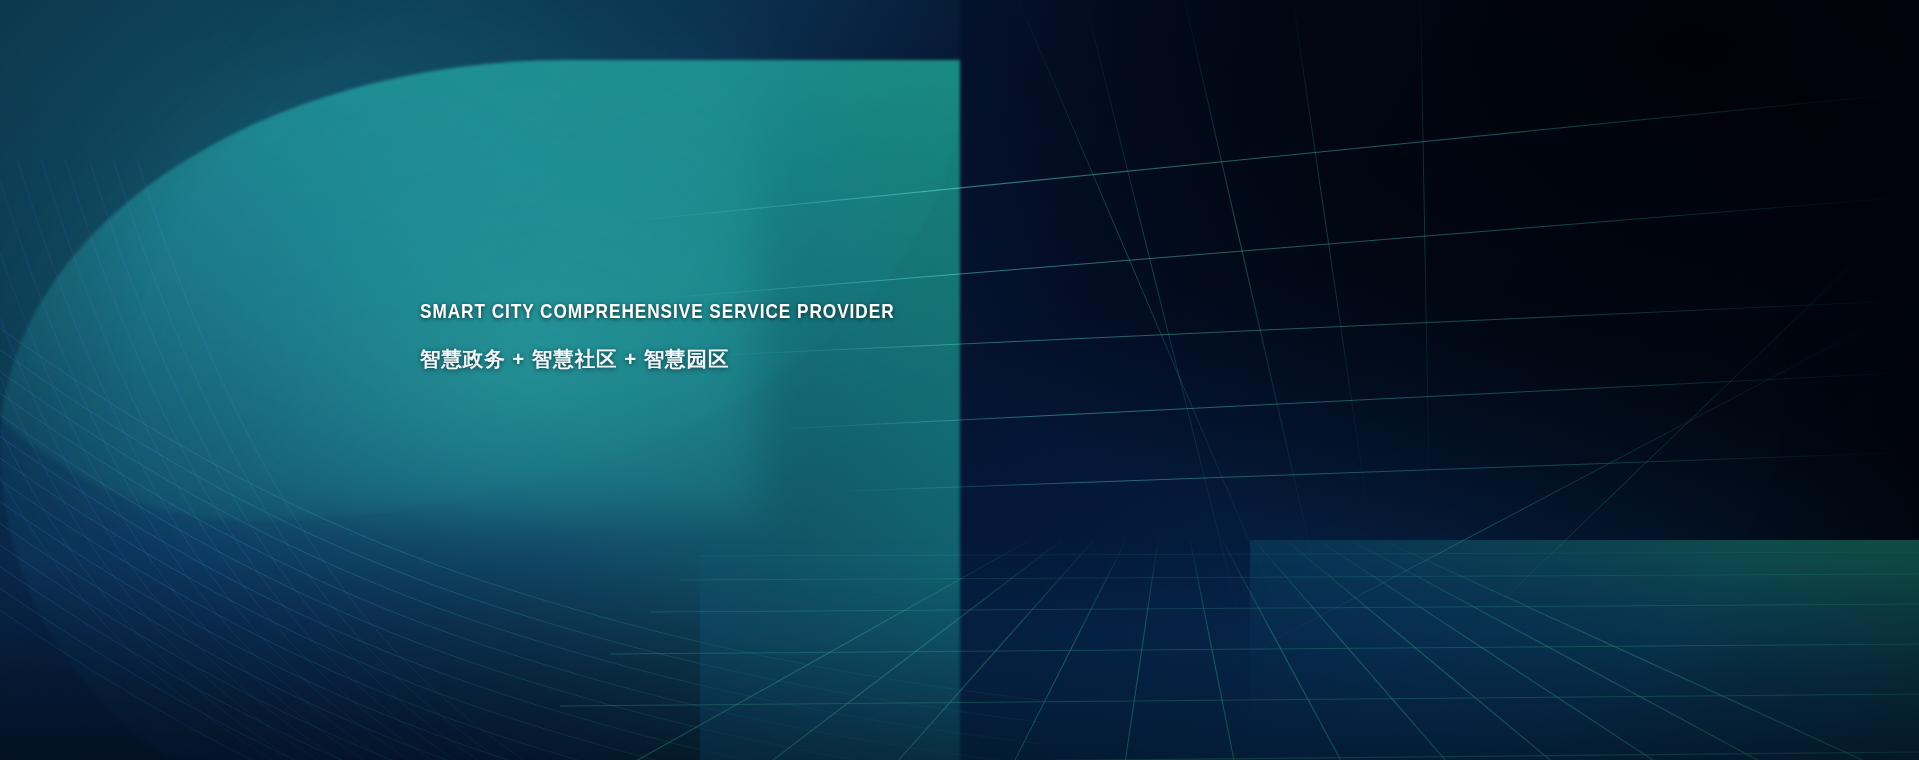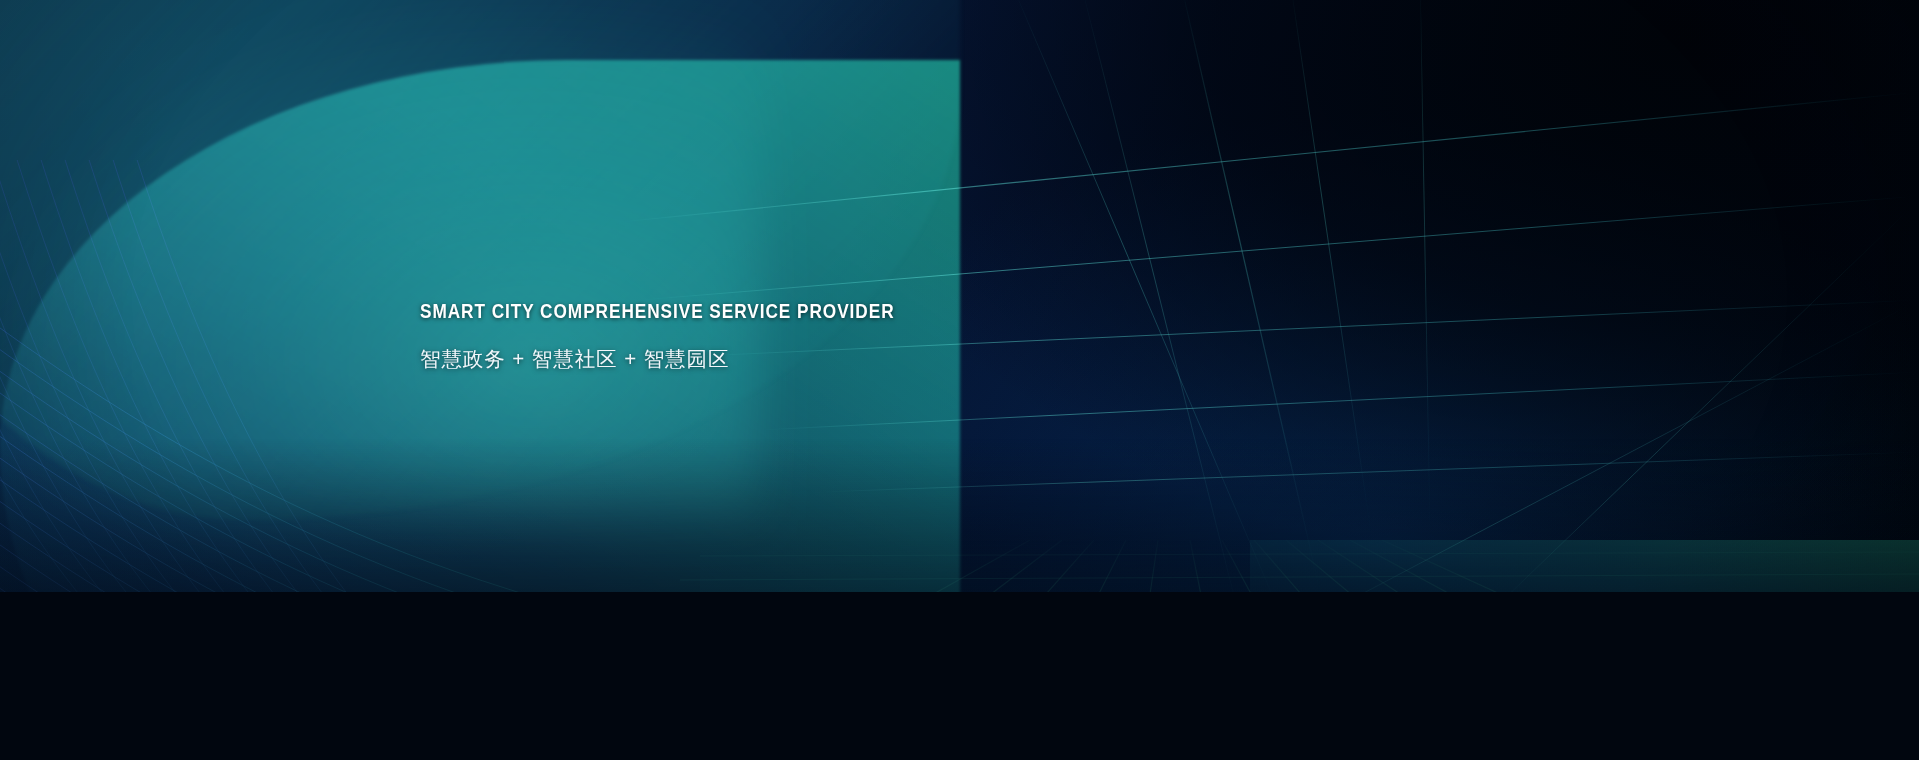--- a/index.html
+++ b/index.html
@@ -5,21 +5,21 @@
 <style>
   * { margin:0; padding:0; box-sizing:border-box; }
   html, body {
     width:1919px; height:760px;
     overflow:hidden;
     background:#01060f;
     font-family:"Liberation Sans","DejaVu Sans",sans-serif;
   }
   #banner {
     position:relative;
-    width:1919px; height:592px;
+    width:1919px; height:760px;
     overflow:hidden;
     background:#4d7c0f;
   }
   .layer { position:absolute; inset:0; pointer-events:none; }
 
   
   #bg-base {
     background:
       radial-gradient(ellipse 1100px 760px at 8% 10%, rgba(18,78,104,0.95) 0%, rgba(10,44,74,0.6) 40%, rgba(4,16,40,0) 72%),
       radial-gradient(ellipse 900px 620px at 72% 92%, rgba(10,60,120,0.55) 0%, rgba(3,14,34,0) 70%),
@@ -104,21 +104,21 @@
     -webkit-background-clip:text;
     background-clip:text;
     color:transparent;
     -webkit-text-fill-color:transparent;
     filter:drop-shadow(0 2px 10px rgba(0,20,14,0.55));
     font-family:"Liberation Sans","DejaVu Sans",sans-serif;
   }
   #tagline {
     margin-top:22px;
     font-size:20.5px;
-    font-weight:400;
+    font-weight:700;
     letter-spacing:0.045em;
     color:#f2f7fb;
     white-space:nowrap;
     text-shadow:0 1px 5px rgba(0,0,0,0.6);
     font-family:"Liberation Sans","DejaVu Sans",sans-serif;
   }
 </style>
 </head>
 <body>
 

